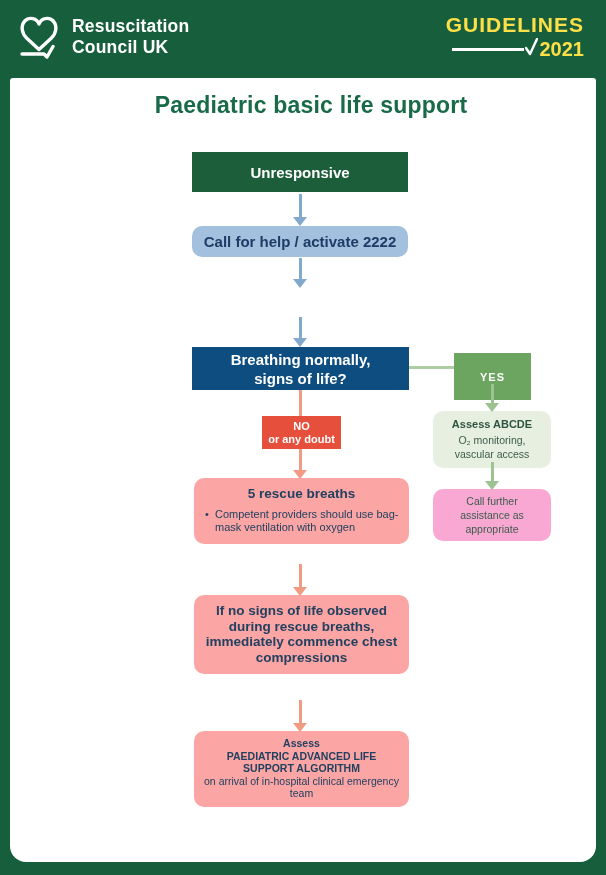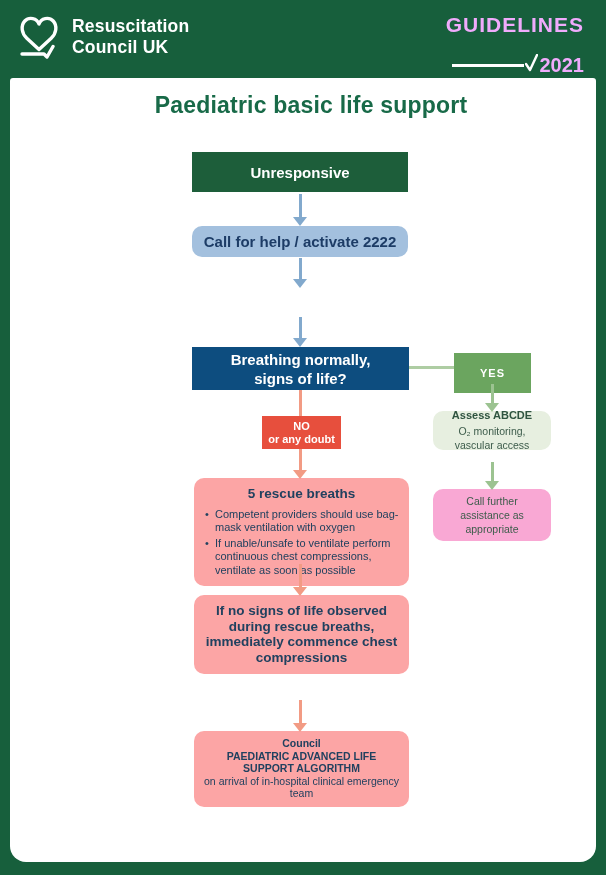--- a/index.html
+++ b/index.html
@@ -8,23 +8,23 @@
     background:#175f3c;
     font-family:"Liberation Sans","DejaVu Sans",sans-serif;
     position:relative;
     overflow:hidden;
   }
 
   
   .header { position:absolute; top:0; left:0; width:606px; height:78px; }
   .logo { position:absolute; left:16px; top:11px; display:flex; align-items:center; gap:10px; }
   .org-name { color:#ffffff; font-weight:bold; font-size:17.5px; line-height:21px; letter-spacing:0.2px; }
-  .guidelines { position:absolute; right:22px; top:13px; color:#f0abfc; text-align:left; }
+  .guidelines { position:absolute; right:22px; top:13px; color:#fde047; text-align:left; }
   .g-top { font-size:21px; font-weight:bold; letter-spacing:1px; line-height:23px; }
-  .g-bottom { display:flex; align-items:center; justify-content:flex-end; font-size:20px; font-weight:bold; margin-top:18px; }
+  .g-bottom { display:flex; align-items:center; justify-content:flex-end; font-size:20px; font-weight:bold; margin-top:2px; }
   .g-line { width:72px; height:2.5px; background:#ffffff; margin-right:1px; }
   .g-check { display:block; margin-right:2px; }
 
   
   .card {
     position:absolute; left:10px; top:78px; width:586px; height:784px;
     background:#ffffff; border-radius:3px 3px 16px 16px;
   }
   .page-title {
     position:absolute; top:14px; left:8px; width:100%;
@@ -32,23 +32,23 @@
     letter-spacing:0.2px;
   }
 
   
   .box { position:absolute; box-sizing:border-box; display:flex; flex-direction:column;
          justify-content:center; align-items:center; text-align:center; }
   .b-unresponsive { left:182px; top:74px;  width:216px; height:40px; background:#1d5e3a; color:#fff; font-size:15px; font-weight:bold; }
   .b-callhelp     { left:182px; top:148px; width:216px; height:31px; background:#a3c0de; color:#1d3c66; font-size:15px; font-weight:bold; border-radius:10px; }
   .b-airway       { left:182px; top:210px; width:216px; height:28px; background:#ccd8e9; color:#1d3c66; font-size:14px; font-weight:bold; border-radius:10px; }
   .b-breathing    { left:182px; top:269px; width:217px; height:43px; background:#0d4d7f; color:#fff; font-size:15px; font-weight:bold; line-height:19px; }
-  .b-yes          { left:444px; top:275px; width:77px;  height:40px; background:#6ba55f; color:#fff; font-size:11px; font-weight:bold; letter-spacing:1px; }
+  .b-yes          { left:444px; top:275px; width:77px;  height:47px; background:#6ba55f; color:#fff; font-size:11px; font-weight:bold; letter-spacing:1px; }
   .b-no           { left:252px; top:338px; width:79px;  height:33px; background:#e74f3d; color:#fff; font-size:11px; font-weight:bold; line-height:13px; z-index:3; }
-  .b-assess       { left:423px; top:333px; width:118px; height:39px; background:#e7efe0; color:#3d5c4b; font-size:10.5px; line-height:14.5px; border-radius:10px; }
+  .b-assess       { left:423px; top:333px; width:118px; height:57px; background:#e7efe0; color:#3d5c4b; font-size:10.5px; line-height:14.5px; border-radius:10px; }
   .b-assess .box-title { font-size:11px; font-weight:bold; color:#2f5440; }
   .b-callfurther  { left:423px; top:411px; width:118px; height:52px; background:#f9a8d4; color:#3d5c4b; font-size:10.5px; line-height:14px; border-radius:10px; padding:4px 10px; }
   .peach { background:#fca5a5; color:#21415f; border-radius:10px; justify-content:flex-end; padding:8px 9px 9px 9px; }
   .b-rescue  { left:184px; top:400px; width:215px; }
   .b-nosigns { left:184px; top:517px; width:215px; }
   .b-follow  { left:184px; top:653px; width:215px; font-size:10.5px; line-height:12.5px; padding:6px 8px 7px 8px; }
   .box-title { font-size:13.5px; font-weight:bold; line-height:15.5px; }
   .bullets { margin-top:4px; width:100%; text-align:left; }
   .bullet { position:relative; padding-left:12px; font-size:11px; line-height:13.5px; margin-top:2px; }
   .bullet::before { content:"•"; position:absolute; left:2px; top:0; }
@@ -159,37 +159,36 @@
 
   <div class="box b-no">
     <span>NO</span>
     <span>or any doubt</span>
   </div>
 
   <div class="box peach b-rescue">
     <div class="box-title">5 rescue breaths</div>
     <div class="bullets">
       <div class="bullet">Competent providers should use bag-mask ventilation with oxygen</div>
-      <div class="bullet">If unable/unsafe to ventilate perform continuous chest compressions, ventilate as soon as possible</div>
     </div>
   </div>
 
   <div class="arrow salmon" style="left:283px; top:486px; height:32px;">
     <span class="shaft"></span>
       <span class="head"></span>
   </div>
 
   <div class="box peach b-nosigns">
     <div class="box-title">If no signs of life observed during rescue breaths, immediately commence chest compressions</div>
   </div>
 
   <div class="arrow salmon" style="left:283px; top:622px; height:32px;">
     <span class="shaft"></span>
       <span class="head"></span>
   </div>
 
   <div class="box peach b-follow">
-    <div class="bold">Council</div>
+    <div class="bold">Assess</div>
     <div class="bold">PAEDIATRIC ADVANCED LIFE SUPPORT ALGORITHM</div>
     <div>on arrival of in-hospital clinical emergency team</div>
   </div>
 
 </div>
 
 </body></html>

